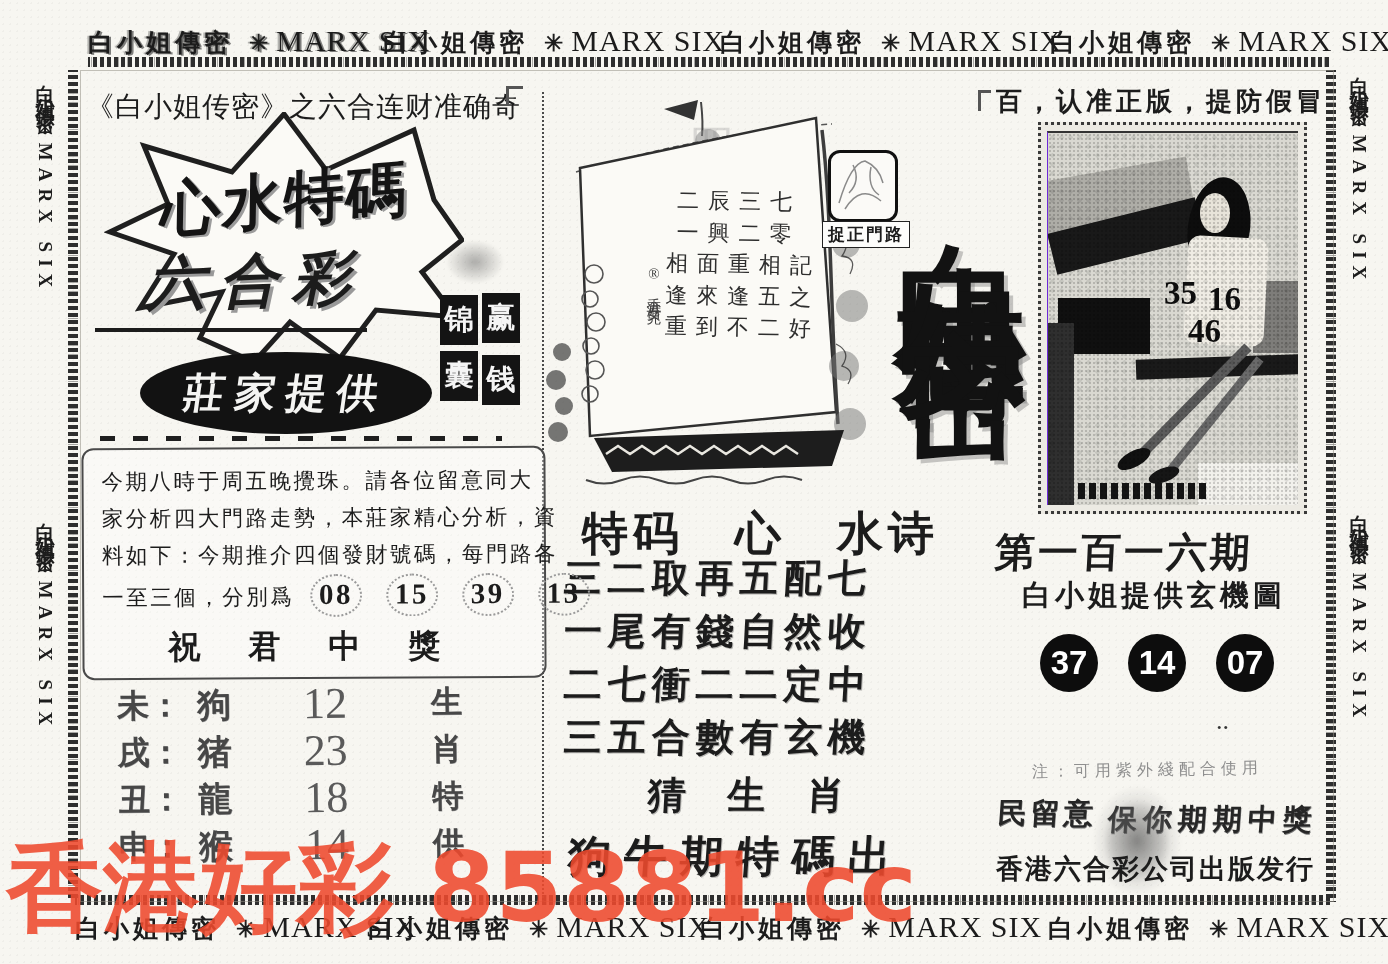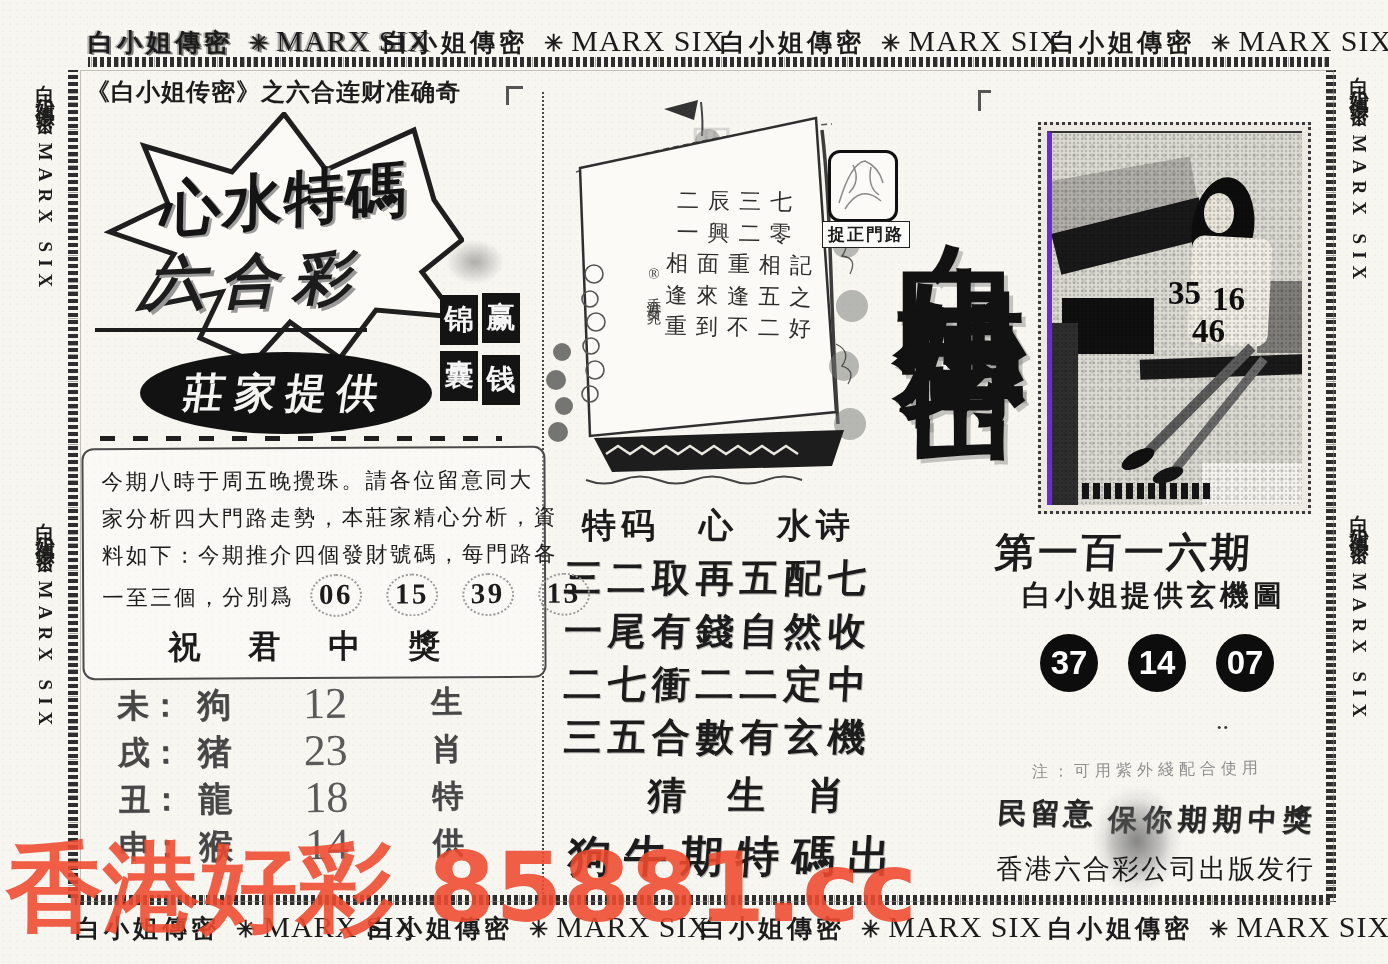--- a/index.html
+++ b/index.html
@@ -24,21 +24,21 @@
   .leaf-v{width:10px;z-index:1;
     background-image:repeating-linear-gradient(0deg,#2e2e2e 0 2px,transparent 2px 5px),
                      repeating-linear-gradient(0deg,transparent 0 3px,rgba(70,70,70,.45) 3px 4px,transparent 4px 9px);
     background-size:4px 7px,10px 9px;background-position:3px 0,0 0;}
 
   
   .rail{writing-mode:vertical-rl;text-orientation:mixed;font-size:19px;letter-spacing:7px;
     font-weight:600;white-space:nowrap;z-index:4;}
 
   
-  .headline{font-size:24px;font-weight:700;letter-spacing:1px;z-index:3;}
+  .headline{font-size:28px;font-weight:400;letter-spacing:1px;z-index:3;margin-top:12px;}
   .star-title{font-size:60px;font-weight:900;letter-spacing:2px;color:#141414;
     transform:rotate(-5deg) skewX(-6deg);text-shadow:3px 2px 0 #9c9c9c,1px 1px 0 #555;}
   .lottery{font-size:58px;font-weight:900;letter-spacing:14px;transform:skewX(-14deg) rotate(-2deg);
     text-shadow:4px 3px 0 #999;}
   .tile{width:38px;height:50px;background:#141414;color:#f5f5f5;display:flex;align-items:center;
     justify-content:center;font-size:29px;font-weight:700;z-index:3;}
   .oval{width:292px;height:82px;background:#121212;border-radius:50%;display:flex;align-items:center;
     justify-content:center;z-index:3;}
   .oval span{color:#f4f4f2;font-size:41px;font-weight:700;letter-spacing:10px;transform:skewX(-8deg);}
   .smear{height:5px;background:repeating-linear-gradient(90deg,#1f1f1f 0 15px,transparent 15px 33px);z-index:3;}
@@ -57,53 +57,53 @@
 
   
   .divider{border-left:2.5px dotted #4a4a4a;z-index:2;}
   .sail-text{font-size:22px;line-height:31.5px;letter-spacing:9px;color:#2e2e2e;
     transform:rotate(1deg);z-index:3;}
   .sail-text .pad{margin-left:10px;}
   .side-vert{writing-mode:vertical-rl;font-size:15px;letter-spacing:4px;color:#3d3d3d;z-index:3;}
   .seal{width:64px;height:66px;border:3.5px solid #101010;border-radius:12px;background:#fbfaf7;z-index:3;}
   .seal-label{border:1.5px solid #222;background:#fdfdfb;font-size:17px;font-weight:700;
     letter-spacing:2px;padding:1px 5px;z-index:3;}
-  .poem-title{font-size:34px;font-weight:700;letter-spacing:5px;z-index:3;}
+  .poem-title{font-size:46px;font-weight:700;letter-spacing:5px;z-index:3;}
   .poem-line{font-size:38px;font-weight:700;letter-spacing:6px;line-height:53px;white-space:nowrap;
     transform:skewX(-3deg);text-shadow:1px 1px 0 rgba(60,60,60,.35);z-index:3;}
   .guess{font-size:38px;font-weight:700;letter-spacing:16px;transform:skewX(-3deg);
     text-shadow:1px 1px 0 rgba(60,60,60,.35);z-index:3;}
   .lastline{font-size:43px;font-weight:700;letter-spacing:13px;transform:skewX(-4deg);
     text-shadow:1px 1px 0 rgba(60,60,60,.35);z-index:3;white-space:nowrap;}
   .ghostmark{font-size:46px;color:#8a8a8a;opacity:.28;filter:blur(.6px);z-index:2;}
 
   
   .bigtitle{writing-mode:vertical-rl;text-orientation:upright;font-size:130px;line-height:136px;
     letter-spacing:20px;font-weight:900;color:#121212;z-index:3;
     text-shadow:4px 4px 0 rgba(120,120,120,.4);}
   .photo{border:3px dotted #3a3a3a;padding:6px;z-index:3;background:#eceae3;}
   .photo-inner{position:relative;width:250px;height:372px;background:#d9d8d1;overflow:hidden;
-    border-top:2px solid #333;border-left:5px solid #6d28d9;}
+    border-top:2px solid #333;border-left:1px solid #6d28d9;}
   .grain{position:absolute;inset:0;
     background-image:radial-gradient(rgba(0,0,0,.16) 1px,transparent 1.4px),
                      radial-gradient(rgba(0,0,0,.09) 2px,transparent 2.4px);
     background-size:4px 4px,9px 9px;z-index:5;}
   .pnum{position:absolute;font-size:33px;font-weight:800;color:#0e0e0e;z-index:6;
     font-family:"Liberation Serif",serif;}
   .issue{font-size:40px;font-weight:800;letter-spacing:3px;transform:skewX(-3deg);z-index:3;}
   .provider{font-size:29px;font-weight:600;letter-spacing:4px;z-index:3;}
   .circlerow{display:flex;gap:30px;z-index:3;}
   .ncircle{width:58px;height:58px;border-radius:50%;background:#0d0d0d;color:#fff;display:flex;
     align-items:center;justify-content:center;font-size:33px;font-weight:800;
     font-family:"Liberation Sans",sans-serif;}
   .uv{font-size:16px;letter-spacing:5px;color:#8f8f8f;transform:rotate(-1deg);z-index:3;}
   .slogan{font-size:29px;font-weight:700;letter-spacing:4px;color:#262626;transform:skewX(-4deg);
     text-shadow:.5px .5px 0 #777;z-index:3;white-space:nowrap;}
   .auth{font-size:29px;font-weight:600;letter-spacing:3px;z-index:4;white-space:nowrap;}
-  .publisher{font-size:27px;font-weight:400;letter-spacing:2px;z-index:6;white-space:nowrap;
+  .publisher{font-size:27px;font-weight:700;letter-spacing:2px;z-index:6;white-space:nowrap;
     font-family:"Liberation Sans","DejaVu Sans",sans-serif;}
   .blob{background:radial-gradient(closest-side,rgba(85,85,85,.7),rgba(120,120,120,.4) 55%,rgba(140,140,140,.15) 75%,transparent);
     filter:blur(1px);z-index:5;border-radius:50%;}
   .frag{z-index:3;}
 
   
   .watermark{font-size:97px;font-weight:900;color:#ef4a2e;opacity:.88;letter-spacing:0;
     white-space:nowrap;z-index:60;font-family:"DejaVu Sans","Liberation Sans",sans-serif;}
 
   .frame{border:1px solid rgba(150,145,135,.55);z-index:1;}
@@ -166,21 +166,21 @@
     <span>莊家提供</span>
   </div>
   <div class="abs smear" style="left:100px;top:436px;width:402px"></div>
 
   <div class="abs notice" style="left:82px;top:447px;width:424px">
     <div class="nline">今期八時于周五晚攪珠。請各位留意同大</div>
     <div class="nline">家分析四大門路走勢，本莊家精心分析，資</div>
     <div class="nline">料如下：今期推介四個發財號碼，每門路各</div>
     <div class="nline">
       <span>一至三個，分別爲</span>
-      <span class="numcirc">06</span>
+      <span class="numcirc">08</span>
       <span class="numcirc">15</span>
       <span class="numcirc">39</span>
       <span class="numcirc">13</span>
     </div>
     <div class="wish">祝 君 中 獎</div>
   </div>
 
   <div id="zodiac" class="abs" style="left:118px;top:680px">
     <span class="zb">未：</span>
     <span class="za">狗</span>
@@ -312,20 +312,21 @@
 
   <div class="abs uv nowrap" style="left:1032px;top:760px">注：可用紫外綫配合使用</div>
 
   <div class="abs slogan" style="left:998px;top:794px">民留意</div>
   <div class="abs slogan" style="left:1108px;top:800px;letter-spacing:6px">保你期期中獎</div>
   <div class="abs blob" style="left:1092px;top:785px;width:90px;height:112px"></div>
 
   <div class="abs publisher" style="left:996px;top:851px">香港六合彩公司出版发行</div>
 
   <div class="abs frag" style="left:978px;top:90px;width:10px;height:18px;border-left:3px solid #555;border-top:3px solid #555"></div>
+  <div class="abs nowrap" style="left:996px;top:84px;font-size:26px;letter-spacing:4px;font-weight:600;z-index:3">百，认准正版，提防假冒</div>
 
   <div class="abs bgroup" style="left:75px;top:910px">
     <span class="bcjk">白小姐傳密</span>
     <span class="bmark">✳</span>
     <span class="blat">MARX SIX</span>
   </div>
   <div class="abs bgroup" style="left:368px;top:910px">
     <span class="bcjk">白小姐傳密</span>
     <span class="bmark">✳</span>
     <span class="blat">MARX SIX</span>

